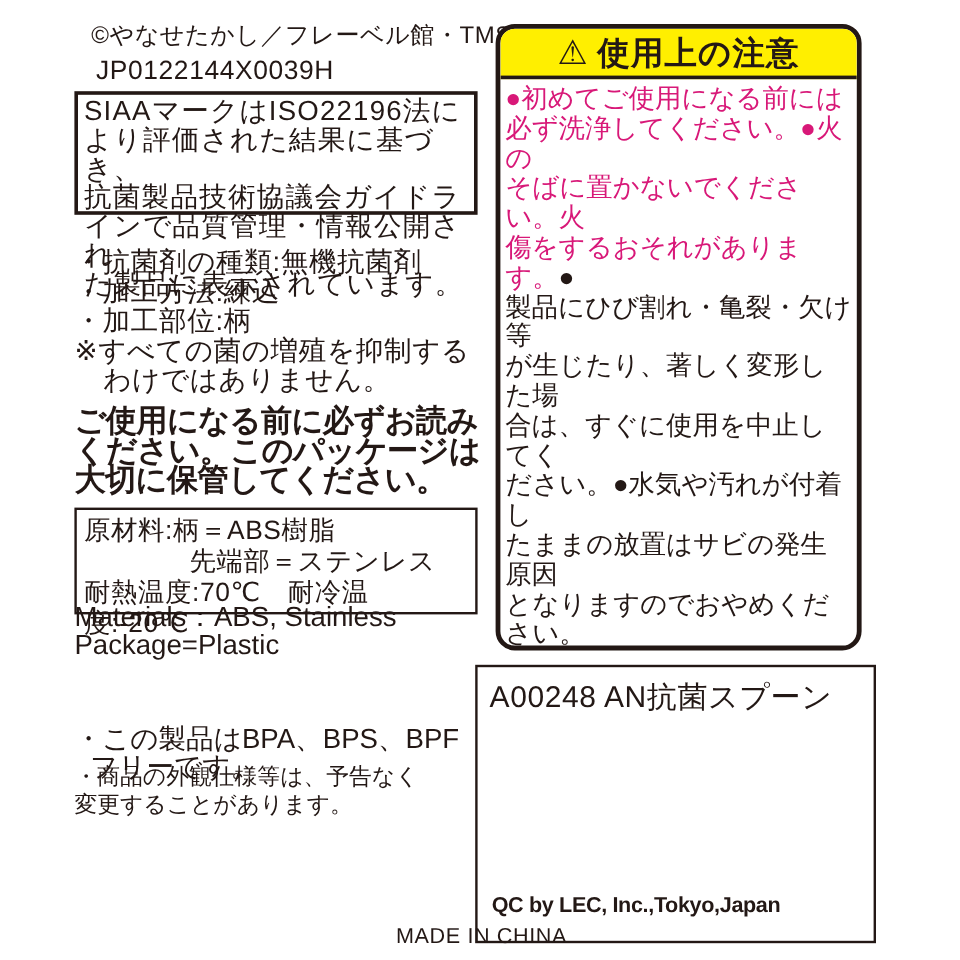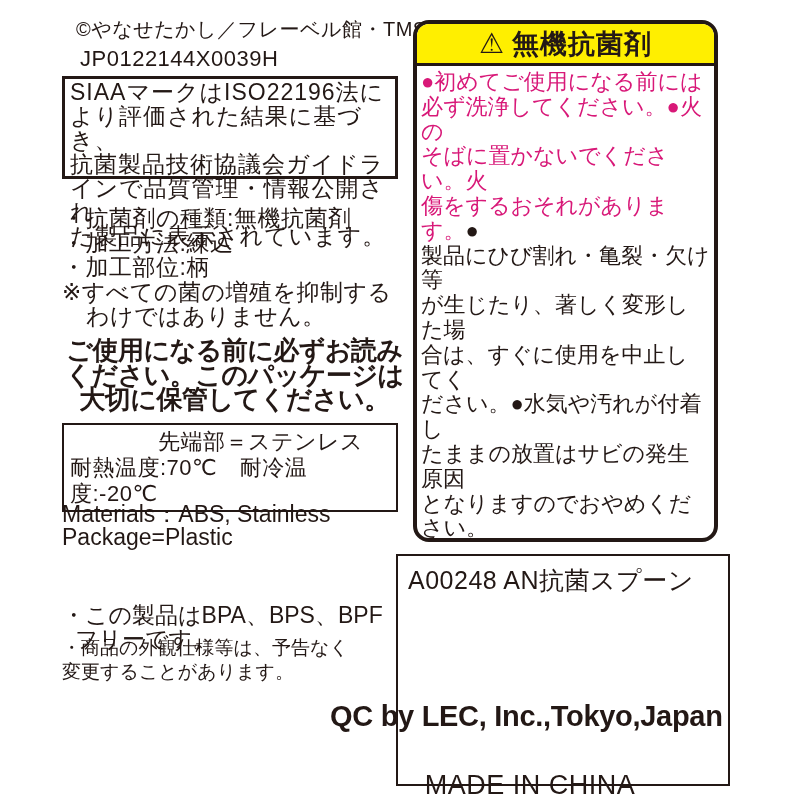--- a/index.html
+++ b/index.html
@@ -28,21 +28,20 @@
   .siaa-box p{margin:0;font-size:23px;line-height:24px;letter-spacing:1px;white-space:pre-line;}
 
   .antibacterial{position:absolute;left:62px;top:206px;width:348px;font-size:23px;line-height:24.5px;letter-spacing:.5px;}
   .hang26{padding-left:24px;text-indent:-24px;white-space:pre-line;}
   .hang13{padding-left:13px;text-indent:-13px;white-space:pre-line;}
 
   .read-notice{
     position:absolute;left:62px;top:338px;width:345px;
     font-size:26px;font-weight:bold;line-height:24.5px;letter-spacing:-.5px;
     white-space:pre-line;
-    text-align:center;
   }
 
   .materials-box{
     position:absolute;left:62px;top:423px;width:336px;height:89px;
     border:2px solid var(--ink);box-sizing:border-box;padding:4px 6px;
     font-size:22px;line-height:26px;letter-spacing:.5px;
   }
   .materials-box .indent{padding-left:88px;}
 
   .materials-en{position:absolute;left:62px;top:503px;font-size:23px;line-height:23px;white-space:pre-line;}
@@ -67,26 +66,26 @@
   }
   .caution-body .magenta{color:var(--magenta);}
 
   
   .product-box{
     position:absolute;left:396px;top:554px;width:334px;height:232px;
     border:2px solid var(--ink);box-sizing:border-box;padding:8px 10px;
     font-size:25px;letter-spacing:.5px;
   }
   .footer-qc{
-    position:absolute;right:70px;top:700px;width:400px;text-align:left;
-    font-size:29px;font-weight:bold;letter-spacing:-.3px;
+    position:absolute;right:70px;top:744px;width:400px;text-align:center;
+    font-size:18px;font-weight:bold;letter-spacing:-.3px;
   }
   .footer-origin{
-    position:absolute;right:70px;top:770px;width:400px;text-align:center;
-    font-size:27px;letter-spacing:.5px;
+    position:absolute;right:70px;top:770px;width:400px;text-align:left;
+    font-size:18px;letter-spacing:.5px;
   }
 </style>
 </head>
 <body>
 
 <div class="page">
 
   <div class="copyright">©やなせたかし／フレーベル館・TMS・NTV</div>
   <div class="jp-code">JP0122144X0039H</div>
 
@@ -104,35 +103,36 @@
     <div>・加工部位:柄</div>
     <div class="hang26">※すべての菌の増殖を抑制する
 わけではありません。</div>
   </div>
 
   <div class="read-notice">ご使用になる前に必ずお読み
 ください。このパッケージは
 大切に保管してください。</div>
 
   <div class="materials-box">
+    <div>原材料:柄＝ABS樹脂</div>
     <div class="indent">先端部＝ステンレス</div>
     <div>耐熱温度:70℃　耐冷温度:-20℃</div>
   </div>
 
   <div class="materials-en">Materials：ABS, Stainless
 Package=Plastic</div>
   <div class="note-bpa hang13">・この製品はBPA、BPS、BPF
 フリーです。</div>
   <div class="note-spec">・商品の外観仕様等は、予告なく
 変更することがあります。</div>
 
   <div class="caution-box">
     <div class="caution-header">
       <span class="warn-glyph">⚠</span>
-      <span>無機抗菌剤</span>
+      <span>使用上の注意</span>
     </div>
     <div class="caution-body"><span class="magenta">●初めてご使用になる前には
 必ず洗浄してください。●火の
 そばに置かないでください。火
 傷をするおそれがあります。</span><span>●
 製品にひび割れ・亀裂・欠け等
 が生じたり、著しく変形した場
 合は、すぐに使用を中止してく
 ださい。●水気や汚れが付着し
 たままの放置はサビの発生原因

